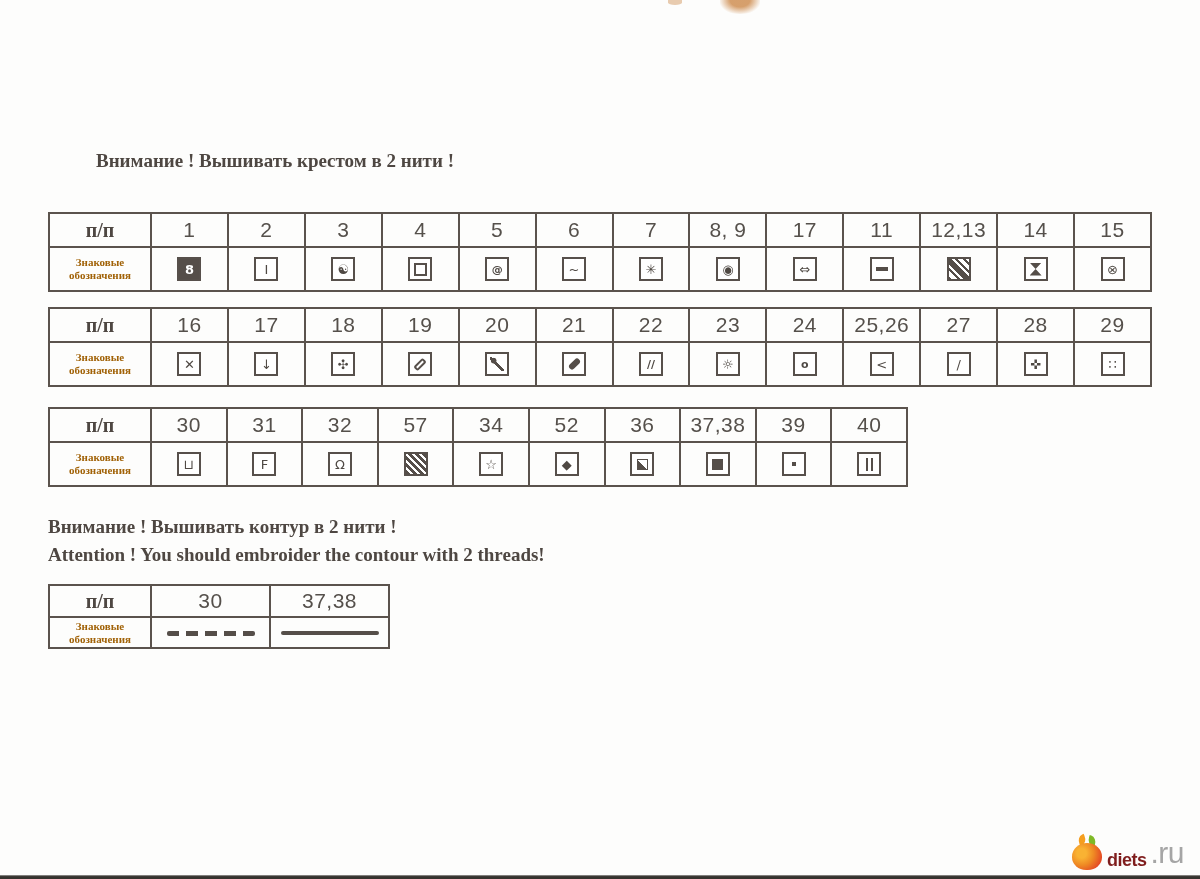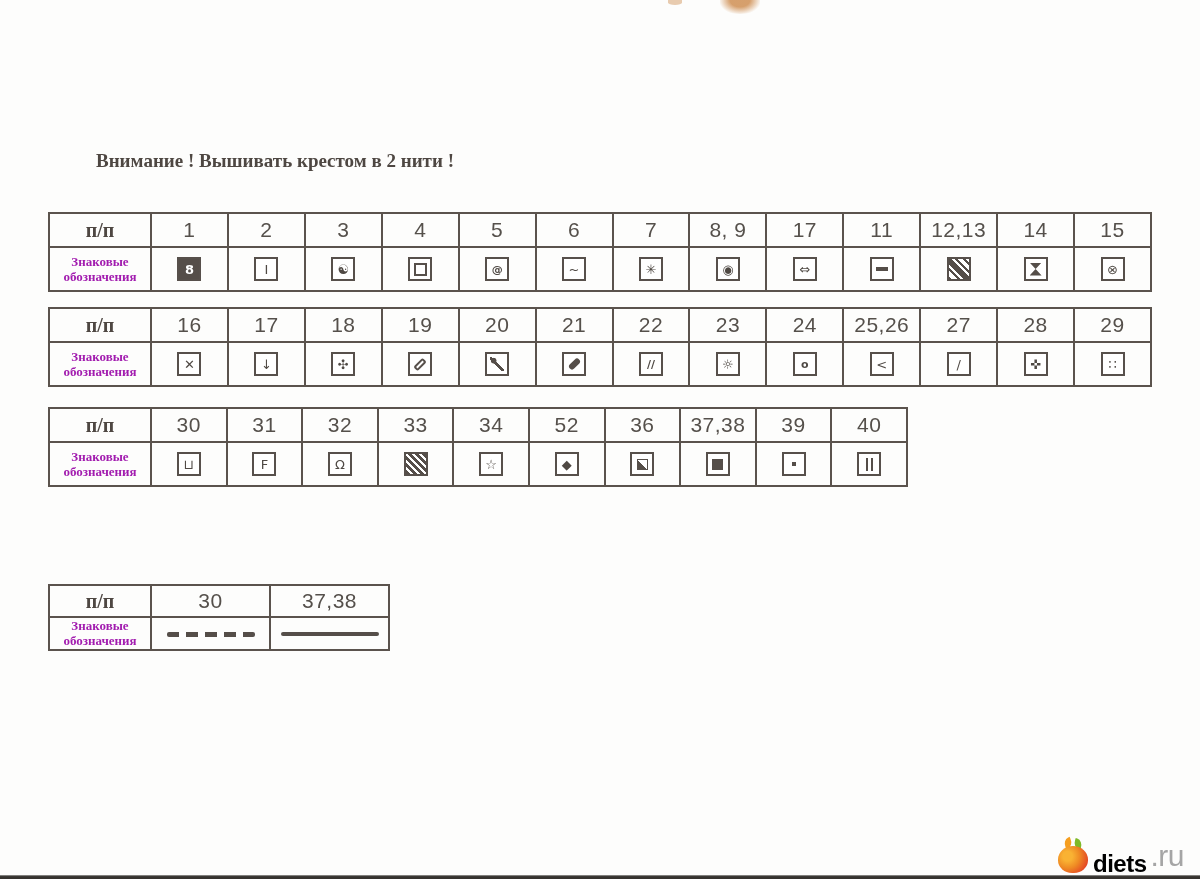--- a/index.html
+++ b/index.html
@@ -26,21 +26,21 @@
   .t1{top:212px;left:48px;width:1104px;}
   .t2{top:307px;left:48px;width:1104px;}
   .t3{top:407px;left:48px;width:860px;}
   .t4{top:584px;left:48px;width:342px;}
   .tablewrap table{width:100%;border-collapse:collapse;table-layout:fixed;}
   .tablewrap td{border:2px solid #5b534d;text-align:center;vertical-align:middle;padding:0;}
   td.pp{width:100px;font-family:"Liberation Serif","DejaVu Serif",serif;font-weight:bold;
         font-size:20px;color:#4e4742;}
   td.num{font-size:21px;color:#55504b;letter-spacing:.5px;}
   td.label{font-family:"Liberation Serif","DejaVu Serif",serif;font-weight:bold;
-        font-size:13px;line-height:1.18;color:#a21caf;}
+        font-size:11px;line-height:1.18;color:#a16207;}
   tr.numbers td{height:32px;}
   tr.symbols td{height:42px;}
   .t4 tr.numbers td{height:30px;}
   .t4 tr.symbols td{height:29px;}
   
   .sym{display:inline-flex;align-items:center;justify-content:center;box-sizing:border-box;
        width:24px;height:24px;border:2px solid #57504b;background:#fff;
        font-family:"DejaVu Sans",sans-serif;font-size:13px;line-height:1;color:#4f4944;
        vertical-align:middle;position:relative;}
   .s-inverse{background:#554e49;color:#fff;font-weight:bold;}
@@ -74,21 +74,21 @@
   .s-solidline::before{content:"";width:98px;height:4px;background:#554e49;border-radius:2px;}
   
   .logo{position:absolute;top:834px;right:16px;display:flex;align-items:center;gap:4px;cursor:pointer;}
   .apple{position:relative;width:32px;height:36px;display:inline-block;}
   .apple-body{position:absolute;left:1px;top:8px;width:30px;height:27px;border-radius:50% 50% 47% 47%;
       background:radial-gradient(circle at 32% 38%,#f9b233 0 18%,#ef8b24 45%,#e23c24 85%);}
   .leaf-left{position:absolute;left:7px;top:0;width:8px;height:10px;background:#f59e1f;
       border-radius:80% 0 80% 0;transform:rotate(-24deg);}
   .leaf-right{position:absolute;left:17px;top:1px;width:8px;height:10px;background:#7fb927;
       border-radius:0 80% 0 80%;transform:rotate(18deg);}
-  .logo-text{font-size:24px;font-weight:bold;color:#000000;letter-spacing:-.5px;margin-top:16px;}
+  .logo-text{font-size:18px;font-weight:bold;color:#7f1d1d;letter-spacing:-.5px;margin-top:16px;}
   .logo-suffix{font-size:30px;color:#a5a5a5;letter-spacing:-.5px;}
 </style>
 </head>
 <body>
 
 <div class="page">
 
   <div class="stain"></div>
   <div class="stain2"></div>
 
@@ -174,21 +174,21 @@
       </table>
     </div>
   <div class="tablewrap t3">
       <table>
         <tbody>
           <tr class="numbers">
             <td class="pp">п/п</td>
             <td class="num">30</td>
             <td class="num">31</td>
             <td class="num">32</td>
-            <td class="num">33</td>
+            <td class="num">57</td>
             <td class="num">34</td>
             <td class="num">52</td>
             <td class="num">36</td>
             <td class="num">37,38</td>
             <td class="num">39</td>
             <td class="num">40</td>
           </tr>
           <tr class="symbols">
             <td class="label">Знаковые<br>обозначения</td>
             <td class="symcell"><span class="sym s-plain">⊔</span></td>
@@ -199,20 +199,24 @@
             <td class="symcell"><span class="sym s-plain">◆</span></td>
             <td class="symcell"><span class="sym s-lltri"></span></td>
             <td class="symcell"><span class="sym s-fillsq"></span></td>
             <td class="symcell"><span class="sym s-dot"></span></td>
             <td class="symcell"><span class="sym s-vbars"></span></td>
           </tr>
         </tbody>
       </table>
     </div>
 
+  <div class="warning w2">
+    <div>Внимание ! Вышивать контур в 2 нити !</div>
+    <div>Attention !  You should embroider the contour with 2 threads!</div>
+  </div>
 
   <div class="tablewrap t4">
       <table>
         <tbody>
           <tr class="numbers">
             <td class="pp">п/п</td>
             <td class="num">30</td>
             <td class="num">37,38</td>
           </tr>
           <tr class="symbols">

